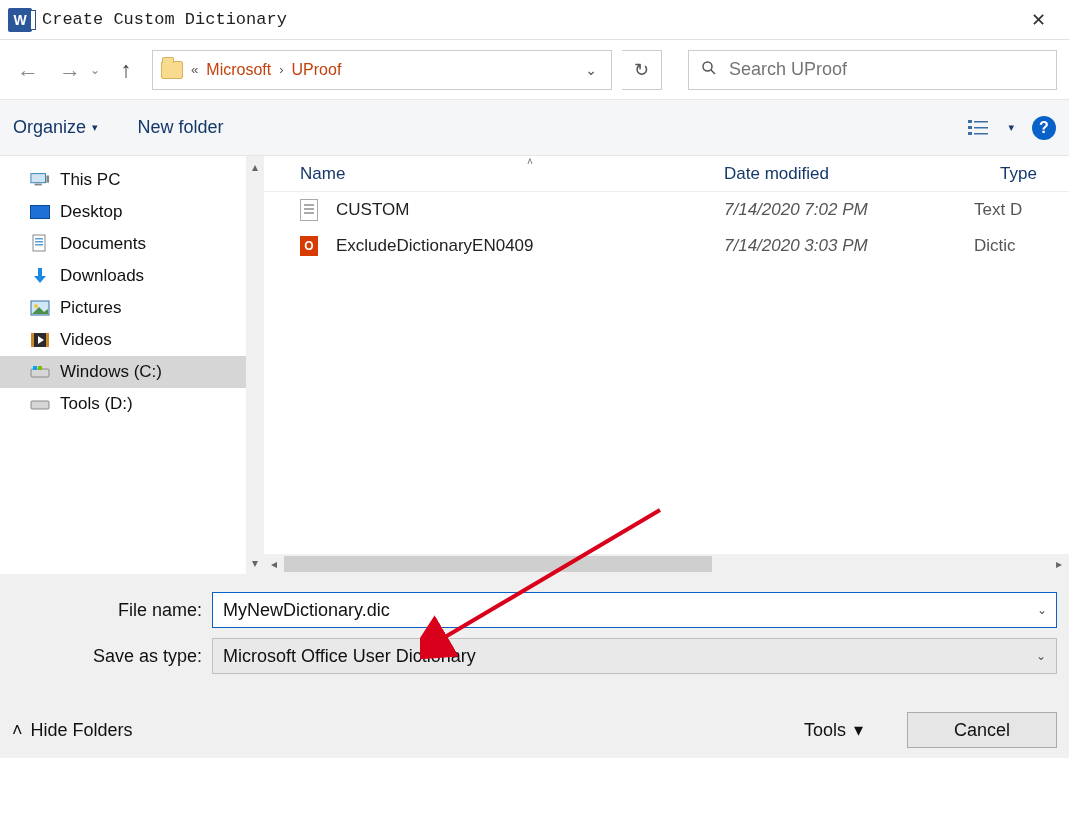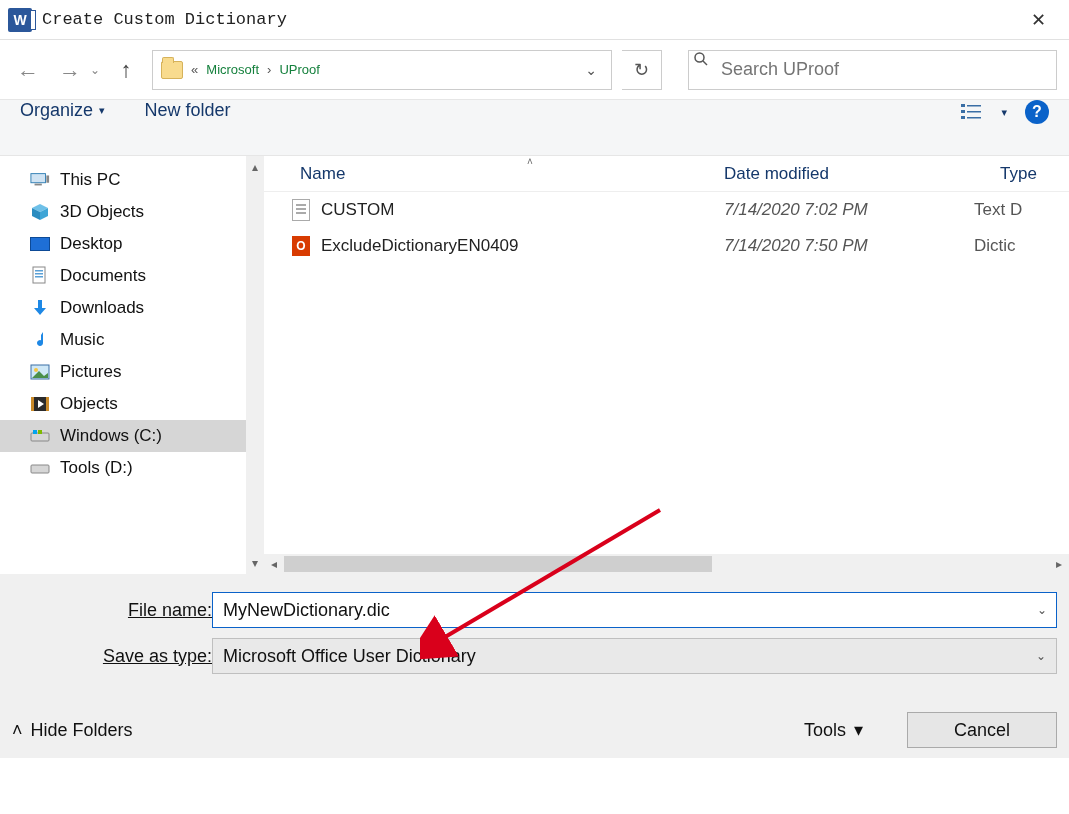--- a/index.html
+++ b/index.html
@@ -13,31 +13,31 @@
   .close-btn { margin-left: auto; width: 45px; height: 30px; display:flex; align-items:center; justify-content:center; font-size:18px; color:#333;}
 
   
   .navrow { height: 60px; display:flex; align-items:center; padding: 0 12px; gap: 10px; border-bottom: 1px solid #e6e6e6; }
   .navarrow { width:32px; height:32px; display:flex; align-items:center; justify-content:center; color:#888; font-size:22px;}
   .navarrow.up { color:#444; }
   .chev-small { font-size:12px; color:#888; margin-left:-6px;}
   .address { flex:0 0 460px; height:40px; border:1px solid #ccc; display:flex; align-items:center; padding:0 8px; gap:8px; }
   .folder-icon { width:22px; height:18px; background:#f8db8e; border:1px solid #d6b25a; border-radius:2px; position:relative; }
   .folder-icon::before{content:"";position:absolute;top:-5px;left:0;width:10px;height:5px;background:#f8db8e;border:1px solid #d6b25a; border-bottom:none; border-radius:2px 2px 0 0;}
-  .crumb { font-size:13px; color:#15803d; }
+  .crumb { font-size:16px; color:#c2410c; }
   .crumb-sep { font-size:13px; color:#555; }
   .address .spacer { flex:1; }
   .address .dd { font-size:14px; color:#555; padding:0 6px;}
   .refresh { width:40px; height:40px; border:1px solid #ccc; border-left:none; display:flex; align-items:center; justify-content:center; font-size:18px; color:#555;}
-  .searchbox { flex:1; height:40px; border:1px solid #ccc; display:flex; padding:0 4px; gap:12px; margin-left: 16px;}
+  .searchbox { flex:1; height:40px; border:1px solid #ccc; display:flex; align-items:center; padding:0 12px; gap:12px; margin-left: 16px;}
   .search-icon { font-size:16px; color:#555;}
   .searchbox input { border:none; outline:none; font-size:18px; color:#555; width:100%; background:transparent;}
 
   
-  .toolbar { height:56px; background:#f5f6f7; display:flex; align-items:flex-start; padding:0 20px; gap:40px; border-bottom:1px solid #e6e6e6;}
+  .toolbar { height:56px; background:#f5f6f7; display:flex; align-items:center; padding:0 13px; gap:40px; border-bottom:1px solid #e6e6e6;}
   .tb-btn { color:#15386b; font-size:18px; display:flex; align-items:center; gap:6px; }
   .tb-btn .caret { font-size:11px; }
   .toolbar .right { margin-left:auto; display:flex; align-items:center; gap:18px;}
   .view-icon { width:22px; height:18px; display:inline-block; }
   .view-icon svg { display:block; }
   .help-icon { width:24px; height:24px; border-radius:50%; background:#0a62c9; color:#fff; display:flex; align-items:center; justify-content:center; font-size:16px; font-weight:bold;}
 
   
   .main { display:flex; height: 418px; }
   .sidebar { width:264px; display:flex; }
@@ -55,35 +55,35 @@
 
   .filepane { flex:1; display:flex; flex-direction:column; overflow:hidden; }
   .col-headers { display:flex; height:36px; align-items:center; border-bottom:1px solid #eee; font-size:17px; color:#15386b; }
   .col-headers .sort-caret { font-size:10px; color:#666; text-align:center; width:100%; position:absolute; top:-8px;}
   .col { position:relative; }
   .col.name { flex:0 0 460px; padding-left:36px;}
   .col.date { flex:0 0 250px; }
   .col.type { flex:1; padding-left:4px;margin-left:22px;}
   .rows { flex:1; }
   .row { display:flex; align-items:center; height:36px; font-size:17px; color:#222;}
-  .row .c-name { flex:0 0 460px; padding-left:28px; display:flex; align-items:center; gap:11px;}
+  .row .c-name { flex:0 0 460px; padding-left:36px; display:flex; align-items:center; gap:18px;}
   .row .c-date { flex:0 0 250px; color:#555;font-style:italic;}
   .row .c-type { flex:1; color:#555; white-space:nowrap; overflow:hidden;}
   .file-text-icon { width:18px; height:22px; background:#fff; border:1px solid #aaa; position:relative;}
   .file-text-icon::before{content:"";position:absolute;top:4px;left:3px;right:3px;height:2px;background:#aaa; box-shadow:0 4px 0 #aaa,0 8px 0 #aaa;}
   .office-icon { width:18px; height:20px; background:#d83b01; color:#fff; font-weight:bold; display:flex; align-items:center; justify-content:center; font-size:12px;}
   .hscroll { height:20px; background:#f0f0f0; display:flex; align-items:center;}
   .hscroll .harrow{width:20px;text-align:center;color:#666;font-size:12px;}
   .hscroll .htrack{flex:1; height:16px; position:relative;}
   .hscroll .hthumb{position:absolute; left:0; width:56%; top:0; bottom:0; background:#cfcfcf;}
 
   
   .bottom { background:#f0f0f0; padding:18px 12px 4px 12px; }
   .field-row { display:flex; align-items:center; margin-bottom:10px; }
-  .field-label { width:200px; text-align:right; font-size:18px; color:#111; text-decoration:underline;}
+  .field-label { width:200px; text-align:right; font-size:18px; color:#111; padding-right:10px;}
   .field-input { flex:1; }
   .text-input { width:100%; height:36px; border:1px solid #0a62c9; padding:0 10px; font-size:18px; color:#111; background:#fff;}
   .combo { width:100%; height:36px; border:1px solid #bfbfbf; background:#e9e9e9; padding:0 10px; font-size:18px; color:#111; display:flex; align-items:center;}
   .combo .caret { margin-left:auto; font-size:12px; color:#555;}
   .combo-wrap { position:relative; }
   .text-wrap { position:relative; }
   .text-wrap .caret { position:absolute; right:10px; top:50%; transform:translateY(-50%); font-size:12px; color:#555;}
 
   .footer { display:flex; align-items:center; padding:24px 12px 10px 12px; background:#f0f0f0;}
   .hide-folders { display:flex; align-items:center; gap:8px; font-size:18px; color:#111;}
@@ -163,30 +163,20 @@
         <span class="icon16 pc-icon">
           <svg width="22" height="16" viewBox="0 0 22 16">
               <rect x="1" y="1" width="16" height="10" fill="#cfe3f3" stroke="#2a7ab0"></rect>
               <rect x="5" y="12" width="8" height="2" fill="#888"></rect>
               <rect x="18" y="3" width="3" height="8" fill="#888"></rect>
             </svg>
         </span>
         <span>This PC</span>
       </div>
       <div class="tree-item">
-        <span class="icon16 cube-icon">
-          <svg width="18" height="18" viewBox="0 0 18 18">
-              <polygon points="9,1 17,5 9,9 1,5" fill="#6ec0e8"></polygon>
-              <polygon points="1,5 9,9 9,17 1,13" fill="#2a8cc0"></polygon>
-              <polygon points="17,5 9,9 9,17 17,13" fill="#3fa5d6"></polygon>
-            </svg>
-        </span>
-        <span>3D Objects</span>
-      </div>
-      <div class="tree-item">
         <span class="desktop-icon"></span>
         <span>Desktop</span>
       </div>
       <div class="tree-item">
         <span class="icon16 doc-icon">
           <svg width="16" height="20" viewBox="0 0 16 20">
               <rect x="1" y="1" width="12" height="16" fill="#fff" stroke="#888"></rect>
               <rect x="3" y="4" width="8" height="1.5" fill="#5aa0d6"></rect>
               <rect x="3" y="7" width="8" height="1.5" fill="#5aa0d6"></rect>
               <rect x="3" y="10" width="8" height="1.5" fill="#5aa0d6"></rect>
@@ -197,47 +187,39 @@
       <div class="tree-item">
         <span class="icon16 dl-icon">
           <svg width="18" height="18" viewBox="0 0 18 18">
               <rect x="7" y="1" width="4" height="8" fill="#1e88e5"></rect>
               <polygon points="3,9 15,9 9,16" fill="#1e88e5"></polygon>
             </svg>
         </span>
         <span>Downloads</span>
       </div>
       <div class="tree-item">
-        <span class="icon16 music-icon">
-          <svg width="16" height="20" viewBox="0 0 16 20">
-              <path d="M11 2 v11 a3 3 0 1 1 -2 -2.8 V5" fill="#1e88e5"></path>
-            </svg>
-        </span>
-        <span>Music</span>
-      </div>
-      <div class="tree-item">
         <span class="icon16 pic-icon">
           <svg width="20" height="16" viewBox="0 0 20 16">
               <rect x="1" y="1" width="18" height="14" fill="#cfe8f7" stroke="#3a6ea5"></rect>
               <circle cx="6" cy="6" r="2" fill="#f5c542"></circle>
               <polygon points="2,14 9,7 14,12 18,9 18,14" fill="#4a8f4a"></polygon>
             </svg>
         </span>
         <span>Pictures</span>
       </div>
       <div class="tree-item">
         <span class="icon16 vid-icon">
           <svg width="20" height="16" viewBox="0 0 20 16">
               <rect x="1" y="1" width="18" height="14" fill="#2a2a2a"></rect>
               <rect x="1" y="1" width="3" height="14" fill="#c98a2a"></rect>
               <rect x="16" y="1" width="3" height="14" fill="#c98a2a"></rect>
               <polygon points="8,4 14,8 8,12" fill="#fff"></polygon>
             </svg>
         </span>
-        <span>Objects</span>
+        <span>Videos</span>
       </div>
       <div class="tree-item selected">
         <span class="icon16 drive-icon">
           <svg width="20" height="14" viewBox="0 0 20 14">
               <rect x="1" y="4" width="18" height="8" rx="1" fill="#d6d6d6" stroke="#888"></rect>
               <rect x="3" y="1" width="4" height="4" fill="#00a4ef"></rect>
               <rect x="8" y="1" width="4" height="4" fill="#7fba00"></rect>
             </svg>
         </span>
         <span>Windows (C:)</span>
@@ -277,21 +259,21 @@
           <span>CUSTOM</span>
         </div>
         <div class="c-date">7/14/2020 7:02 PM</div>
         <div class="c-type">Text D</div>
       </div>
       <div class="row">
         <div class="c-name">
           <span class="office-icon">O</span>
           <span>ExcludeDictionaryEN0409</span>
         </div>
-        <div class="c-date">7/14/2020 7:50 PM</div>
+        <div class="c-date">7/14/2020 3:03 PM</div>
         <div class="c-type">Dictic</div>
       </div>
     </div>
     <div class="hscroll">
       <div class="harrow">◂</div>
       <div class="htrack">
           <div class="hthumb"></div>
         </div>
       <div class="harrow">▸</div>
     </div>

